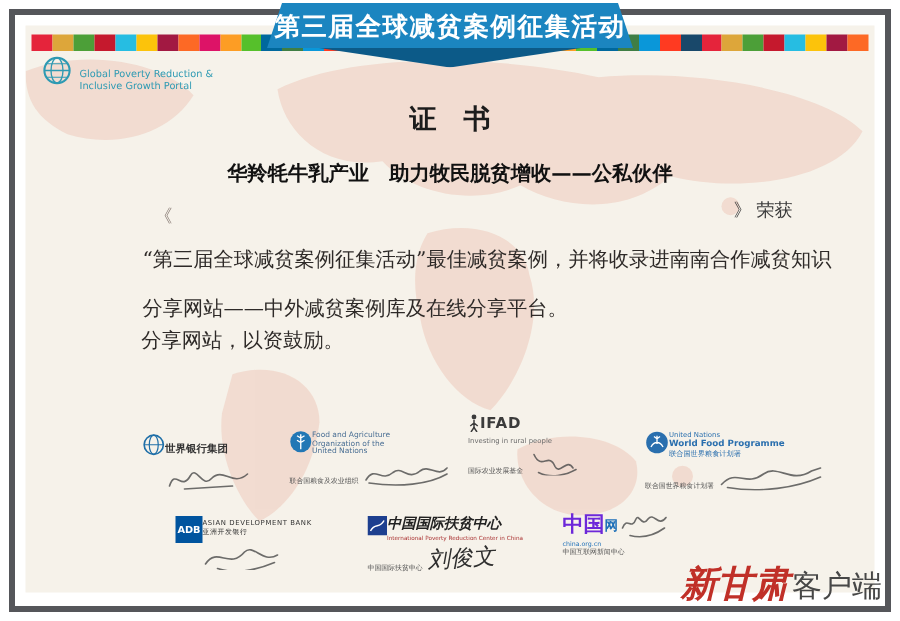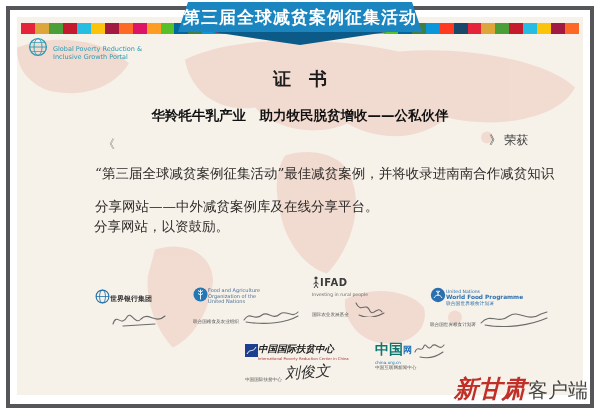--- a/index.html
+++ b/index.html
@@ -64,21 +64,21 @@
   .wfp-l2{font-size:5.8px;font-weight:bold;color:#2a6fae;}
   .wfp-l3{font-size:4.8px;color:#2a6fae;}
   .adb-box{width:18px;height:18px;background:#00549f;color:#fff;font-size:6.5px;
            font-weight:bold;display:flex;align-items:center;justify-content:center;}
   .adb-lines{font-size:4.6px;line-height:6px;color:#333;letter-spacing:.4px;}
   .iprcc-label{font-size:9.5px;font-weight:bold;color:#222;
            font-family:"DejaVu Serif",serif;font-style:italic;}
   .iprcc-en{font-size:3.8px;color:#a33;}
   .iprcc-sign{font-size:15px;color:#2f2f2f;font-family:"DejaVu Serif",serif;
            font-style:italic;transform:rotate(-4deg);display:inline-block;}
-  .cn-red{font-size:14px;font-weight:bold;color:#0f766e;
+  .cn-red{font-size:14px;font-weight:bold;color:#6d28d9;
           font-family:Liberation Mono, monospace;}
   .cn-net{font-size:9px;font-weight:bold;color:#1d6fb8;}
   .cn-url{font-size:4.2px;color:#1d6fb8;}
 
   .watermark{position:absolute;right:12px;bottom:9px;z-index:7;display:flex;
           align-items:baseline;gap:2px;}
   .wm-brand{font-size:24px;font-weight:bold;font-style:italic;color:#c03028;
           font-family:"DejaVu Serif",serif;text-align:right;}
   .wm-suffix{font-size:20px;color:#474747;}
 </style>
@@ -244,20 +244,33 @@
     </div>
     <div class="sub-sign">
       <span class="tiny-dark">联合国世界粮食计划署</span>
       <svg width="70" height="18">
         <path class="sig" d="M2,14 C12,3 18,16 30,7 C40,0 48,14 62,5 L68,3"></path>
         <path class="sig" d="M6,16 C28,20 52,16 68,9"></path>
       </svg>
     </div>
   </div>
 
+  <div class="org" style="left:100px;top:327px;">
+    <div class="logo-row">
+      <span class="adb-box">ADB</span>
+      <span class="adb-lines">
+        <span>ASIAN DEVELOPMENT BANK</span><br>
+        <span>亚洲开发银行</span>
+      </span>
+    </div>
+    <svg width="56" height="18" style="margin-left:16px;">
+      <path class="sig" d="M4,14 C12,2 20,18 30,6 C36,0 42,14 52,8"></path>
+      <path class="sig" d="M12,17 C24,21 38,18 50,13"></path>
+    </svg>
+  </div>
 
   <div class="org" style="left:228px;top:325px;">
     <div class="logo-row">
       <span>
         <svg width="13" height="13" viewBox="0 0 13 13">
           <rect width="13" height="13" fill="#1d3f8f"></rect>
           <path d="M2,10 C5,4 8,9 11,3" stroke="#fff" stroke-width="1" fill="none"></path>
         </svg>
       </span>
       <span>

